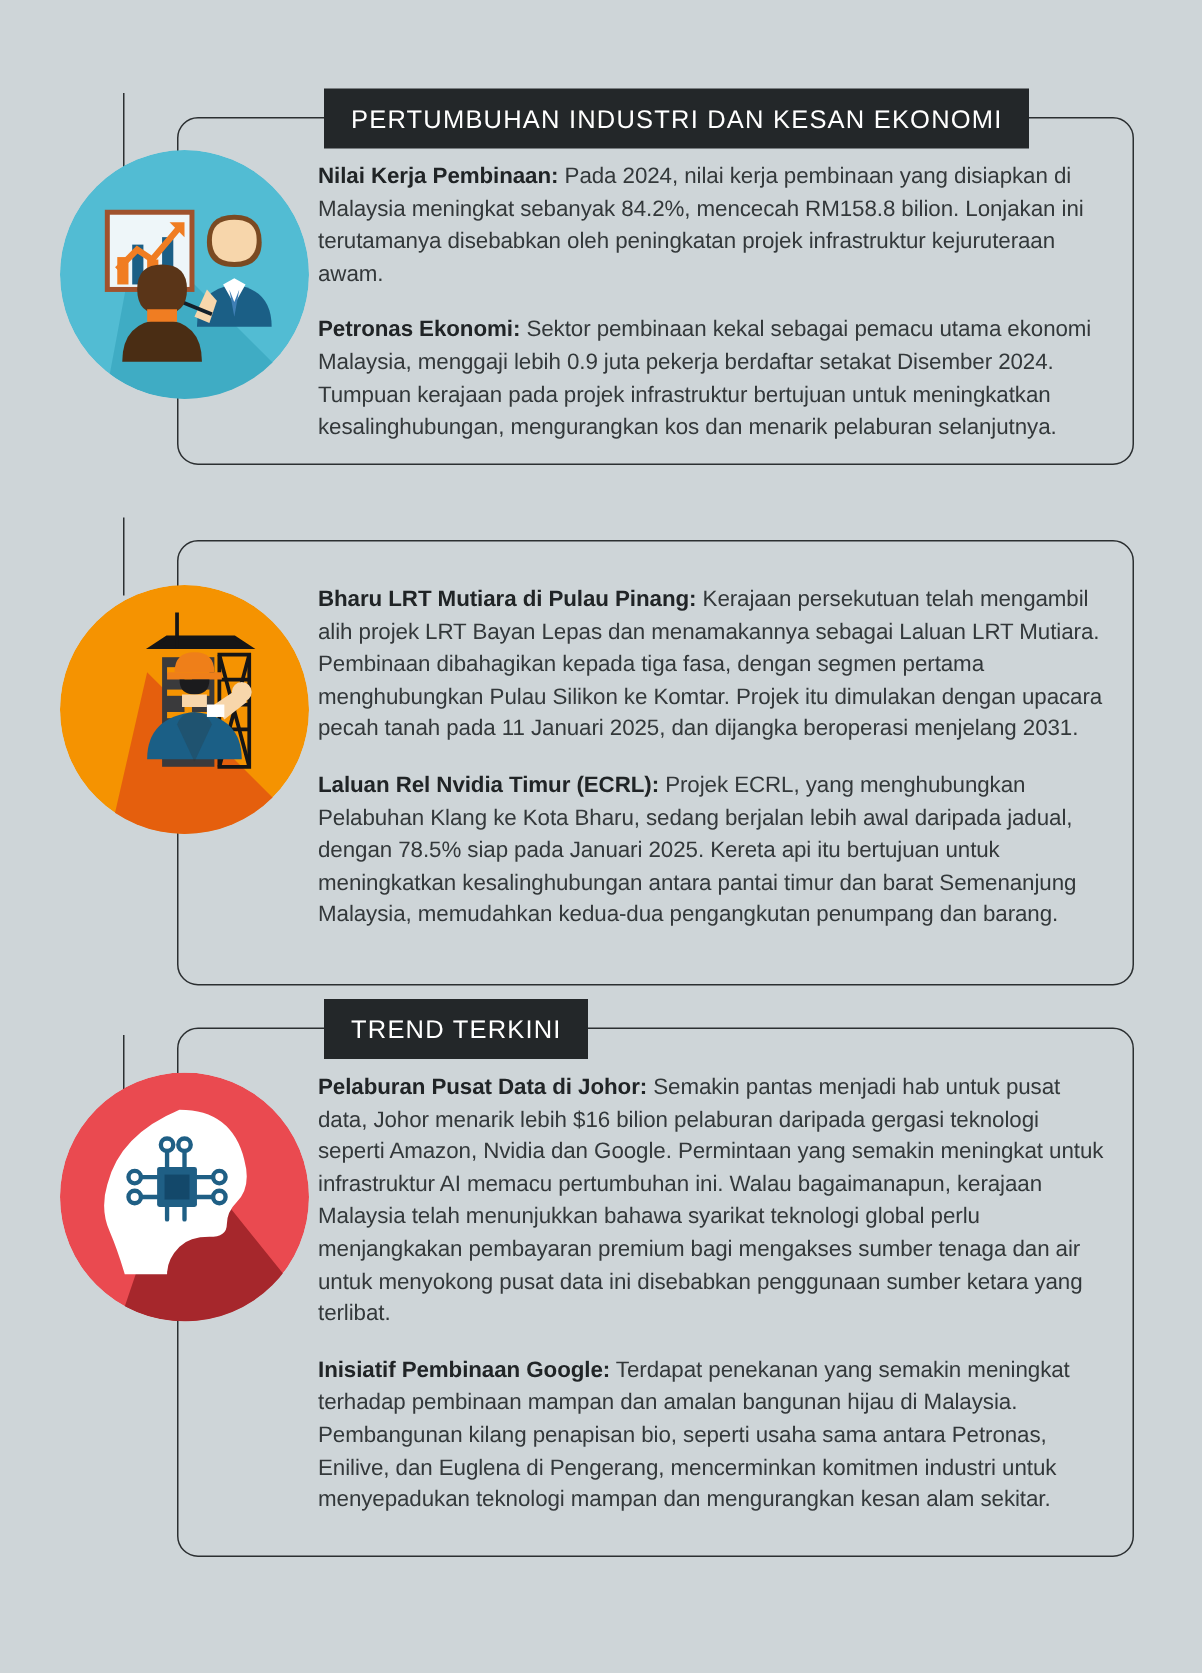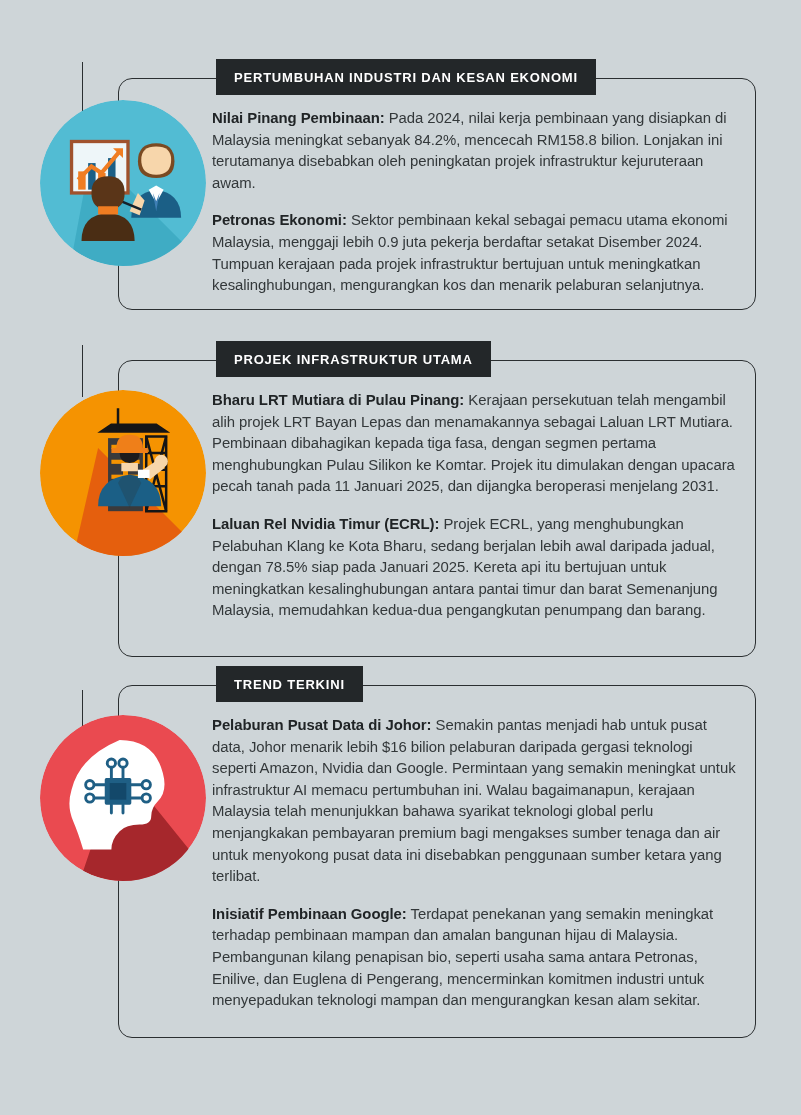--- a/index.html
+++ b/index.html
@@ -38,22 +38,22 @@
     border-radius: 14px;
     background: transparent;
   }
 
   .badge {
     position: absolute;
     top: -19px;
     left: 98px;
     background: #232729;
     color: #ffffff;
-    font-size: 13px;
-    font-weight: bold;
+    font-size: 17px;
+    font-weight: normal;
     letter-spacing: 0.8px;
     line-height: 1;
     padding: 12px 18px 11px 18px;
     white-space: nowrap;
     text-transform: uppercase;
     z-index: 6;
     font-stretch: condensed;
   }
 
   .body {
@@ -139,32 +139,31 @@
           <path d="M86 113 l8 4 l-8 4 z" fill="#14202a"></path>
           <path d="M62 112 q0-20 20-20 q20 0 20 20 q0 20-20 20 q-20 0-20-20z" fill="#5a3518"></path>
           <path d="M50 170 q0-32 32-34 q32 2 32 34 z" fill="#4a2d14"></path>
           <path d="M70 128 h24 v10 h-24z" fill="#f07d22"></path>
         </svg>
       </div>
     </div>
 
     <div class="body">
       <p class="para">
-        <b>Nilai Pinang Pembinaan:</b><span> Pada 2024, nilai kerja pembinaan yang disiapkan di Malaysia meningkat sebanyak 84.2%, mencecah RM158.8 bilion. Lonjakan ini terutamanya disebabkan oleh peningkatan projek infrastruktur kejuruteraan awam.</span>
+        <b>Nilai Kerja Pembinaan:</b><span> Pada 2024, nilai kerja pembinaan yang disiapkan di Malaysia meningkat sebanyak 84.2%, mencecah RM158.8 bilion. Lonjakan ini terutamanya disebabkan oleh peningkatan projek infrastruktur kejuruteraan awam.</span>
       </p>
       <p class="para">
         <b>Petronas Ekonomi:</b><span> Sektor pembinaan kekal sebagai pemacu utama ekonomi Malaysia, menggaji lebih 0.9 juta pekerja berdaftar setakat Disember 2024. Tumpuan kerajaan pada projek infrastruktur bertujuan untuk meningkatkan kesalinghubungan, mengurangkan kos dan menarik pelaburan selanjutnya.</span>
       </p>
     </div>
   </div>
 
   <div class="connector" style="top:345px;height:52px;"></div>
   <div class="section" style="top:360px;height:297px;">
     <div class="card"></div>
-    <div class="badge">PROJEK INFRASTRUKTUR UTAMA</div>
 
     <div class="icon-wrap" style="top:30px;">
       <div class="icon-circle">
         <svg viewBox="0 0 200 200" xmlns="http://www.w3.org/2000/svg">
           <circle cx="100" cy="100" r="100" fill="#f59301"></circle>
           <path d="M70 70 L182 182 A100 100 0 0 1 100 200 A100 100 0 0 1 44 184 Z" fill="#e2560f" opacity="0.85"></path>
           <rect x="82" y="58" width="42" height="88" fill="#3a3a3c"></rect>
           <rect x="86" y="66" width="34" height="5" fill="#f59301"></rect>
           <rect x="86" y="84" width="34" height="5" fill="#f59301"></rect>
           <rect x="86" y="102" width="34" height="5" fill="#f59301"></rect>

